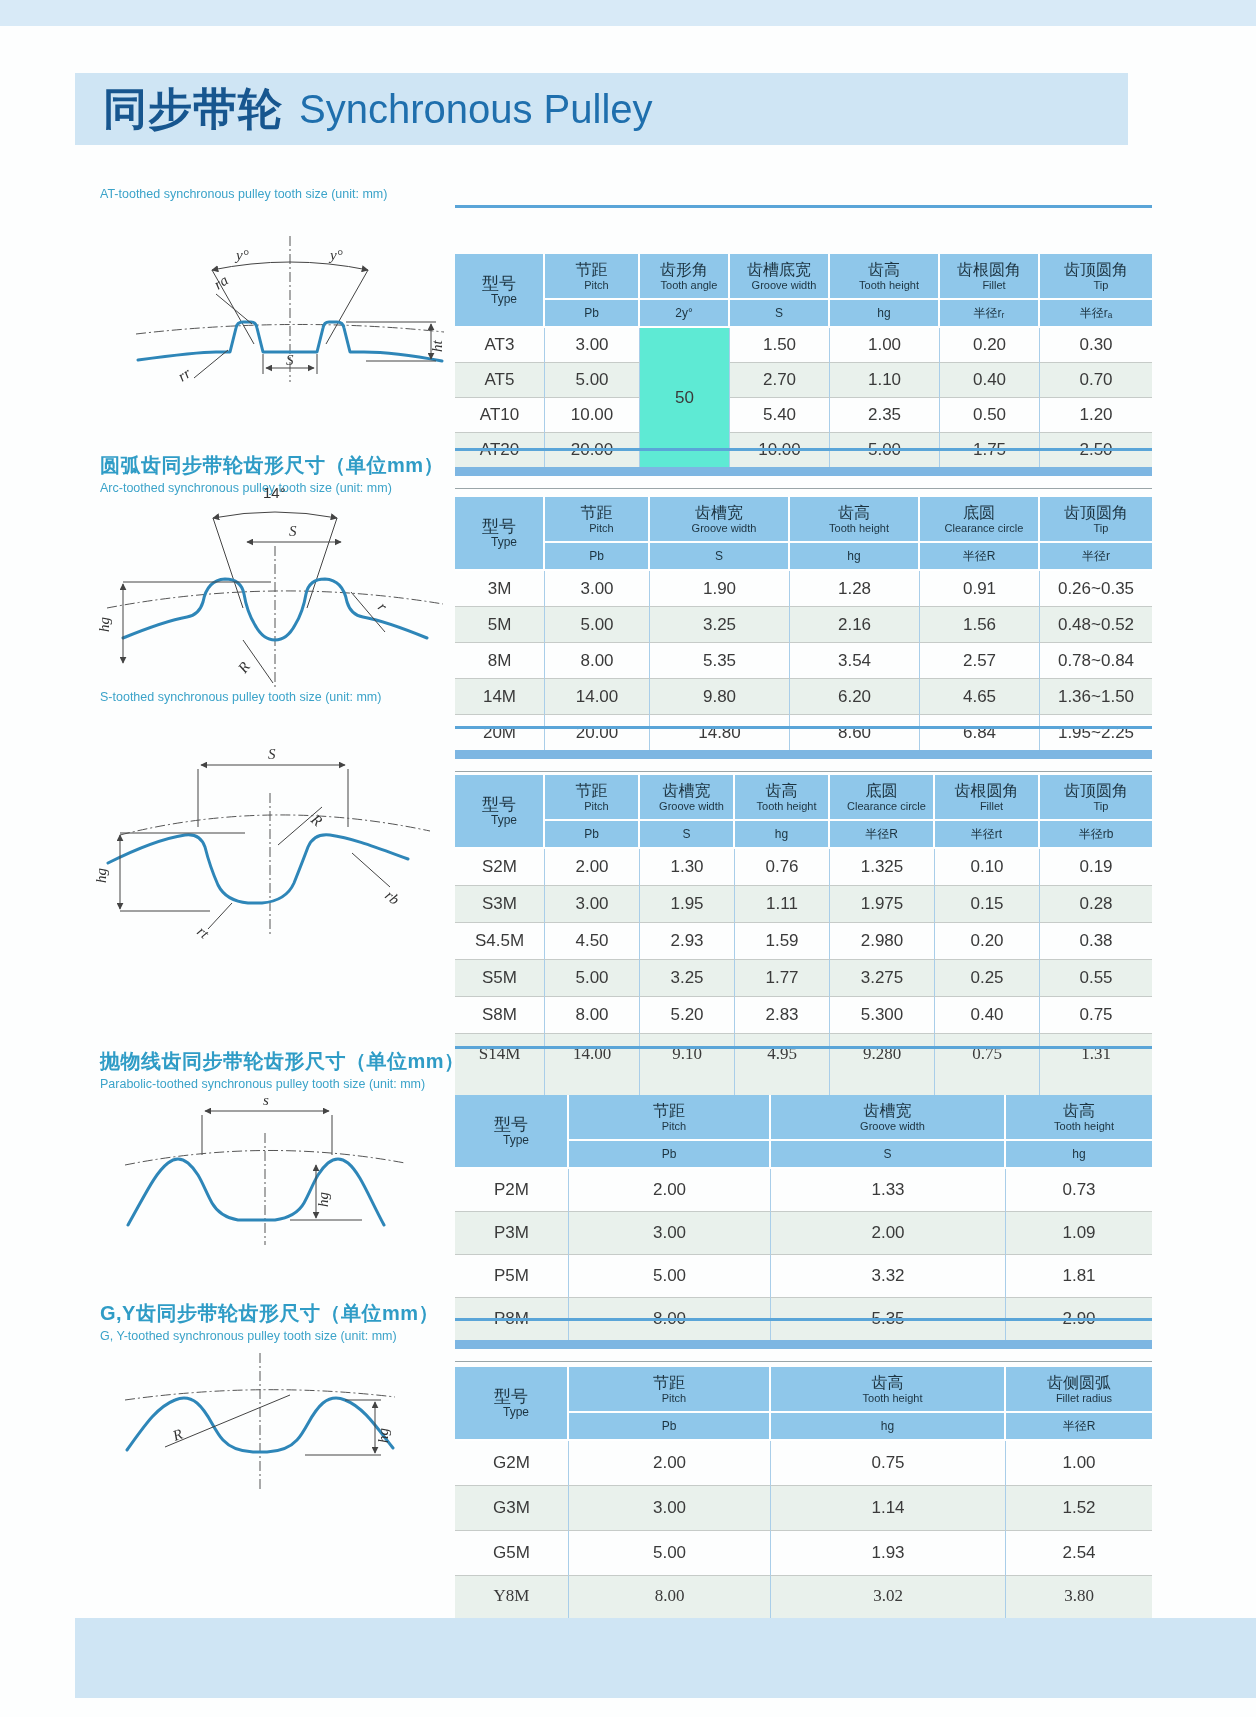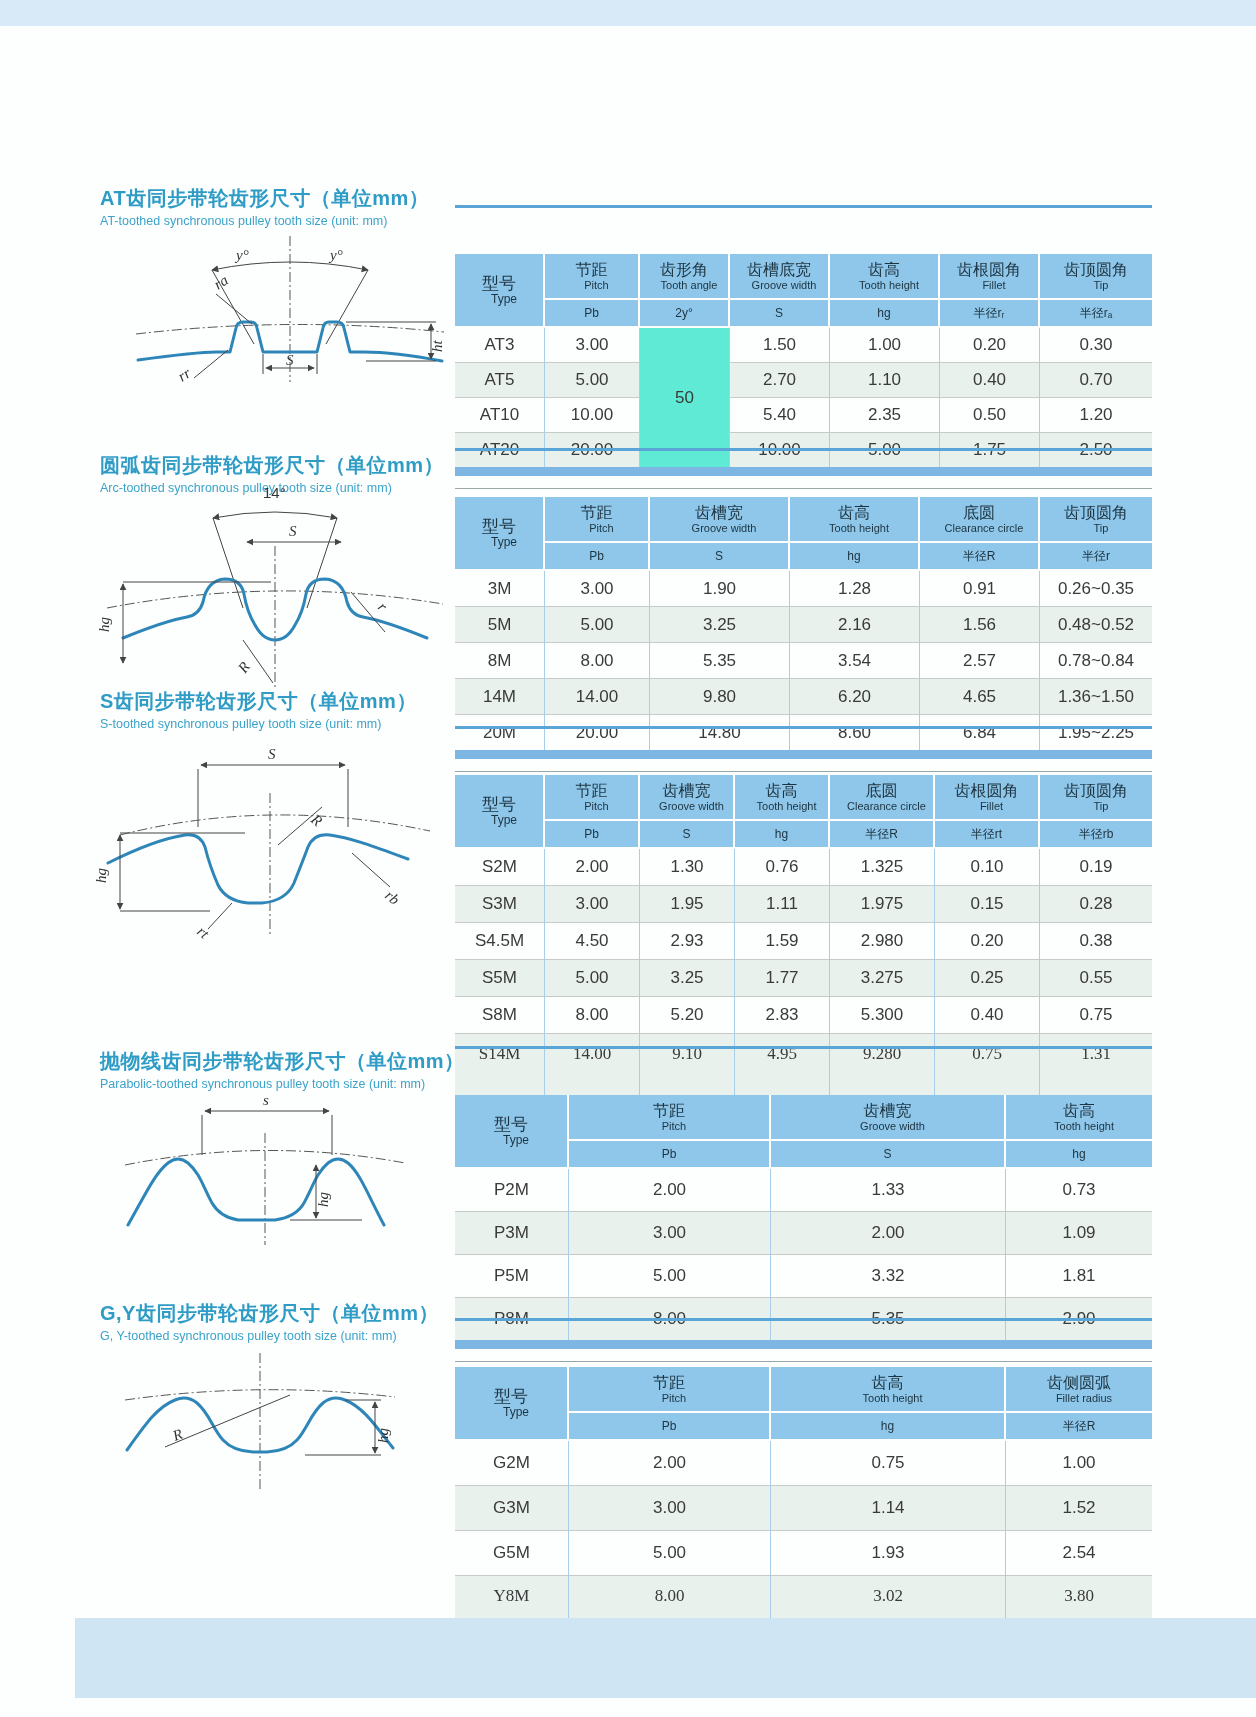--- a/index.html
+++ b/index.html
@@ -49,31 +49,33 @@
 
   .bottom-band{position:absolute;left:75px;top:1618px;width:1181px;height:80px;background:#cfe5f4;}
 </style>
 </head>
 <body>
 
 <div id="page">
 
   <div class="top-strip"></div>
 
+  <div class="title-band">
+    <span class="title-zh">同步带轮</span>
+    <span class="title-en">Synchronous Pulley</span>
+  </div>
 
   <div class="sec-title" style="left:100px;top:185px;">
-    <div class="zh">AT齿同步带轮齿形尺寸（单位mm）</div>
     <div class="en">AT-toothed synchronous pulley tooth size (unit: mm)</div>
   </div>
   <div class="sec-title" style="left:100px;top:452px;">
     <div class="zh">圆弧齿同步带轮齿形尺寸（单位mm）</div>
     <div class="en">Arc-toothed synchronous pulley tooth size (unit: mm)</div>
   </div>
   <div class="sec-title" style="left:100px;top:688px;">
-    <div class="zh">S齿同步带轮齿形尺寸（单位mm）</div>
     <div class="en">S-toothed synchronous pulley tooth size (unit: mm)</div>
   </div>
   <div class="sec-title" style="left:100px;top:1048px;">
     <div class="zh">抛物线齿同步带轮齿形尺寸（单位mm）</div>
     <div class="en">Parabolic-toothed synchronous pulley tooth size (unit: mm)</div>
   </div>
   <div class="sec-title" style="left:100px;top:1300px;">
     <div class="zh">G,Y齿同步带轮齿形尺寸（单位mm）</div>
     <div class="en">G, Y-toothed synchronous pulley tooth size (unit: mm)</div>
   </div>

